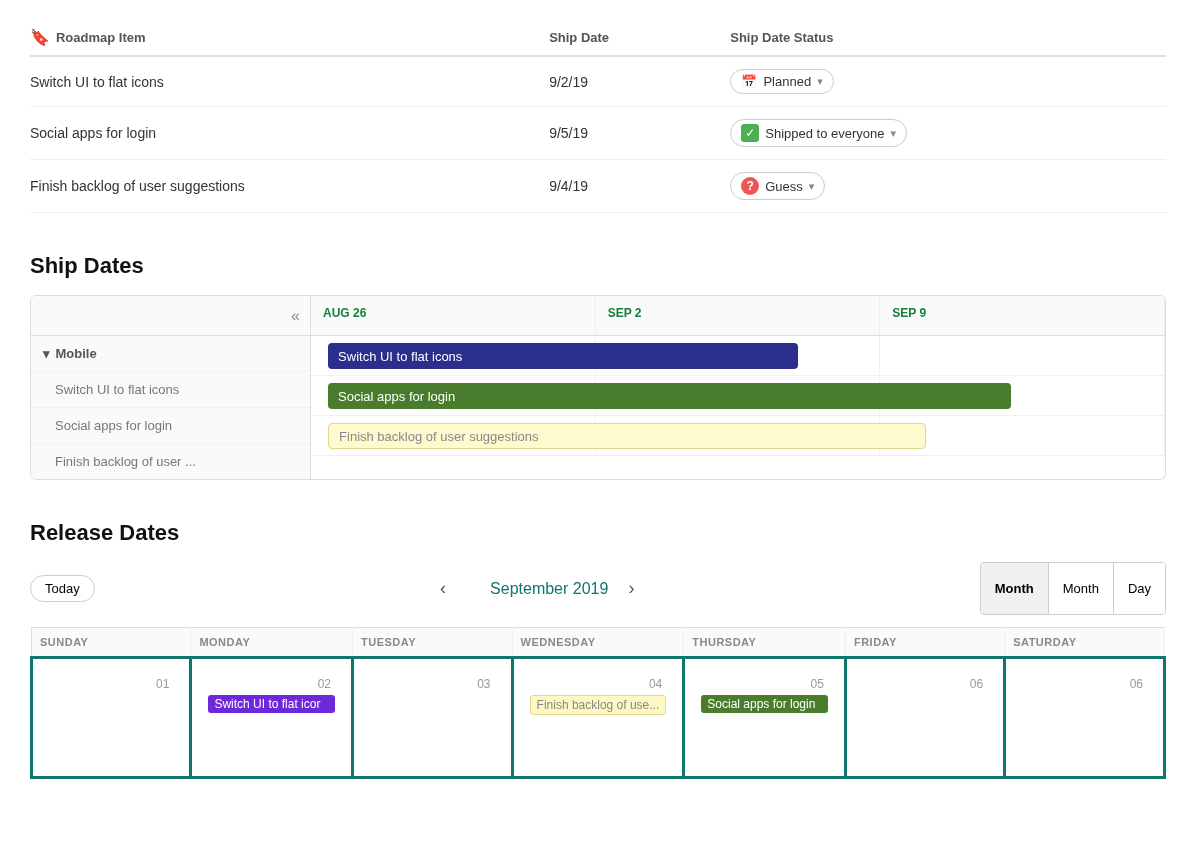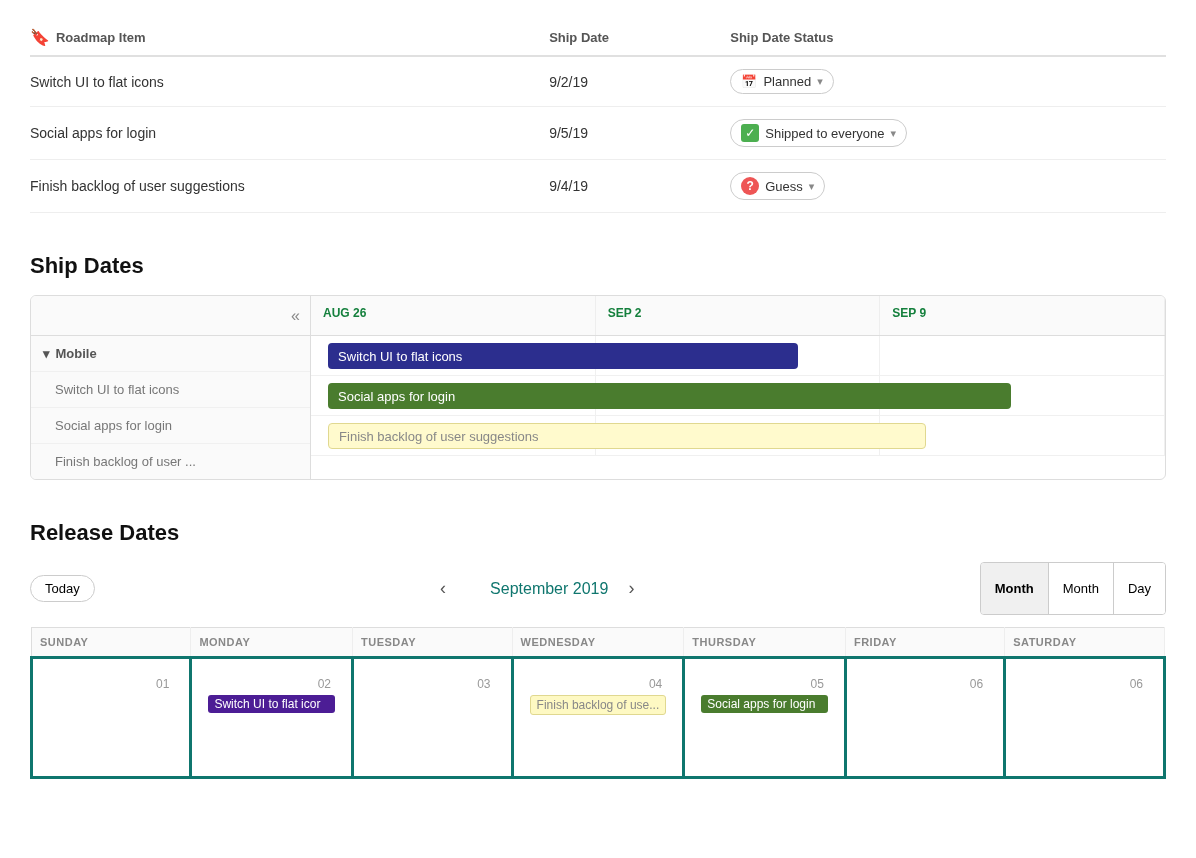--- a/index.html
+++ b/index.html
@@ -42,21 +42,21 @@
     .view-toggle { display: flex; border: 1px solid #ccc; border-radius: 4px; overflow: hidden; }
     .view-btn { padding: 18px 14px; font-size: 13px; cursor: pointer; background: #fff; border: none; border-right: 1px solid #ccc; }
     .view-btn:last-child { border-right: none; }
     .view-btn.active { background: #f0f0f0; font-weight: 600; }
 
     .calendar-table { width: 100%; border-collapse: collapse; border: 1px solid #ddd; }
     .calendar-table th { padding: 8px; text-align: left; font-size: 11px; font-weight: 700; color: #888; letter-spacing: 0.5px; background: #fafafa; border-bottom: 1px solid #ddd; border-right: 1px solid #eee; }
     .calendar-table td { vertical-align: top; height: 120px; border: 3px solid #0f766e; padding: 16px; width: calc(100% / 7); }
     .day-num { text-align: right; font-size: 12px; color: #999; padding: 2px 4px; }
     .cal-event { border-radius: 3px; padding: 2px 6px; font-size: 12px; margin: 2px 0; white-space: nowrap; overflow: hidden; text-overflow: ellipsis; }
-    .cal-event-blue { background: #4c1d95; color: #fff; }
+    .cal-event-blue { background: #6d28d9; color: #fff; }
     .cal-event-green { background: #4a7c2e; color: #fff; }
     .cal-event-yellow { background: #fef9c3; color: #888; border: 1px solid #e0d890; }
   </style>
 </head>
 <body>
 
 <div class="page">
 
   <section>
     <table class="roadmap-table">

